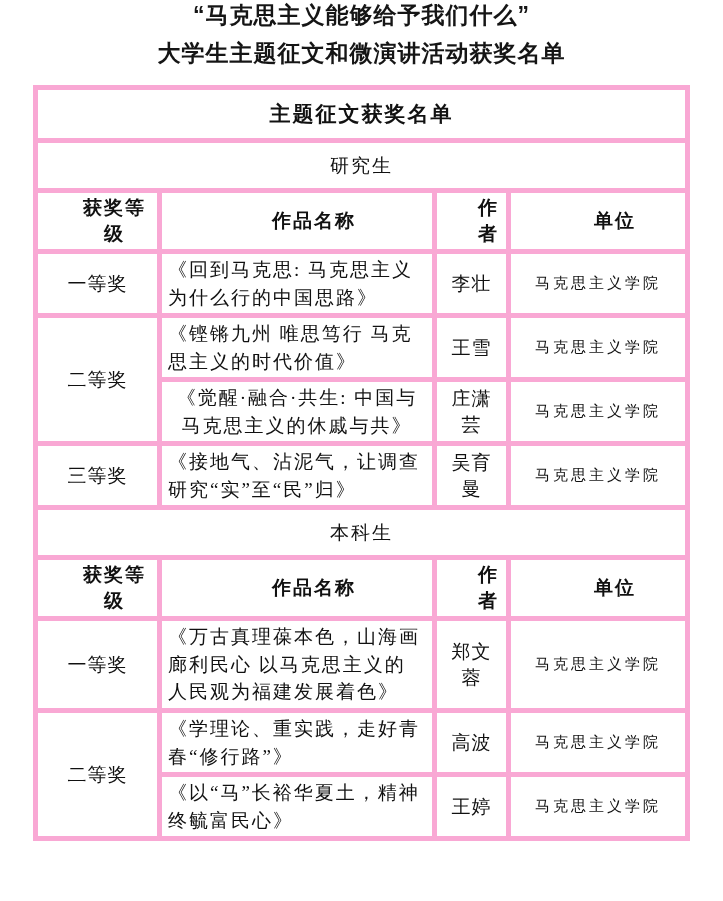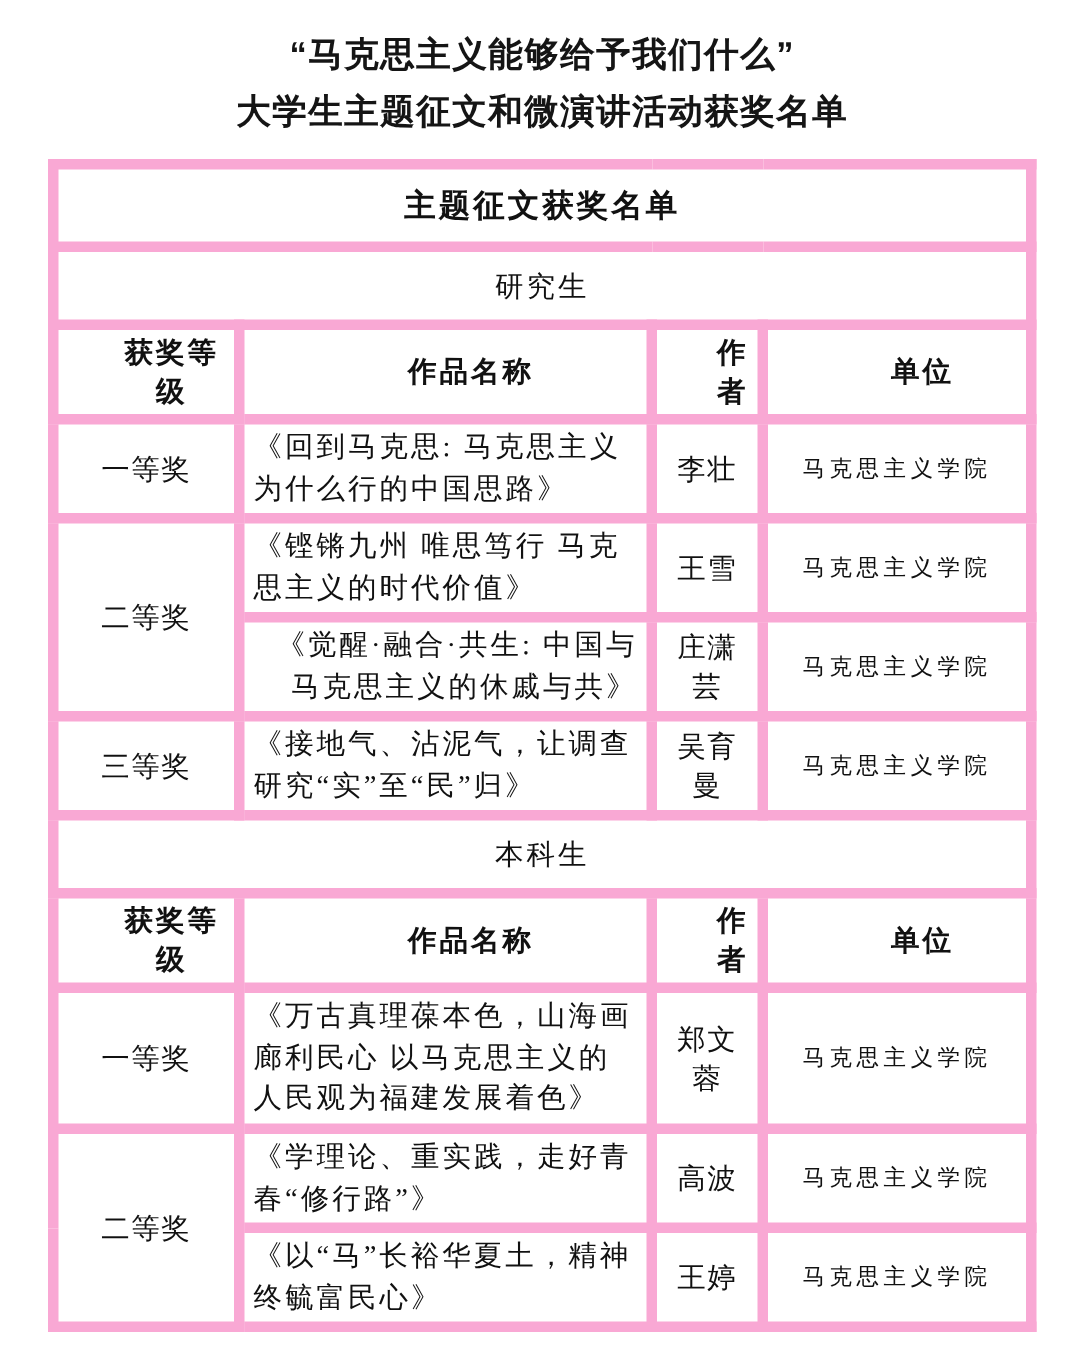--- a/index.html
+++ b/index.html
@@ -20,37 +20,36 @@
     background: #ffffff;
   }
   .titles {
     text-align: center;
     font-family: "Liberation Sans", sans-serif;
     font-weight: bold;
     color: #151515;
   }
   .title1 {
     font-size: 23px;
-    padding-top: 21px;
     letter-spacing: 1px;
   }
   .title2 {
     font-size: 23px;
     margin-top: 7px;
     letter-spacing: 1px;
   }
   table.award-table {
     border-collapse: collapse;
     table-layout: fixed;
     width: 652px;
     margin: 16px auto 0 auto;
     border: 2px solid #000000;
   }
   table.award-table td, table.award-table th {
-    border: 7px solid #f9a8d4;
+    border: 5px solid #f9a8d4;
     vertical-align: middle;
     padding: 2px 6px;
     overflow: hidden;
   }
   tr.tbl-title-row td {
     font-weight: bold;
     font-size: 21px;
     text-align: center;
     height: 44px;
     letter-spacing: 2px;
@@ -83,21 +82,21 @@
     letter-spacing: 3px;
   }
   td.title-cell {
     font-size: 19px;
     line-height: 1.45;
     letter-spacing: 2px;
     text-align: left;
     padding: 5px 9px;
   }
   td.title-cell.align-left {
-    text-align: right;
+    text-align: center;
   }
 </style>
 </head>
 <body>
 
 <div class="page">
   <div class="titles">
     <div class="title1">“马克思主义能够给予我们什么”</div>
     <div class="title2">大学生主题征文和微演讲活动获奖名单</div>
   </div>

